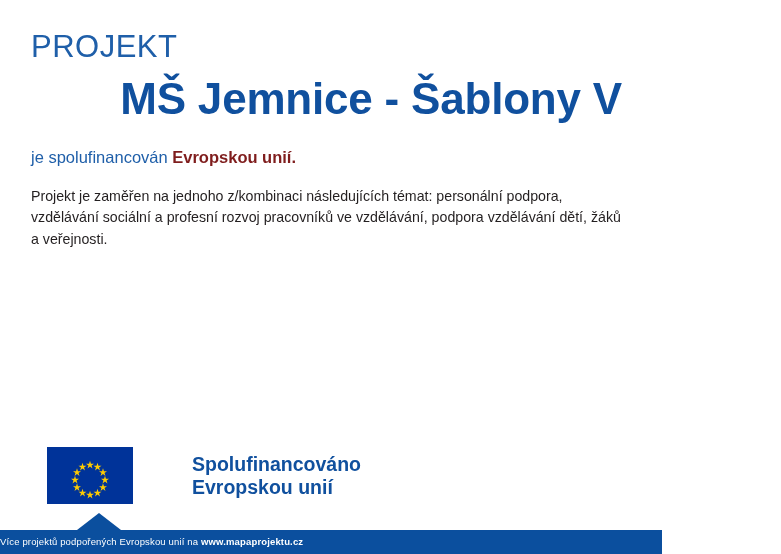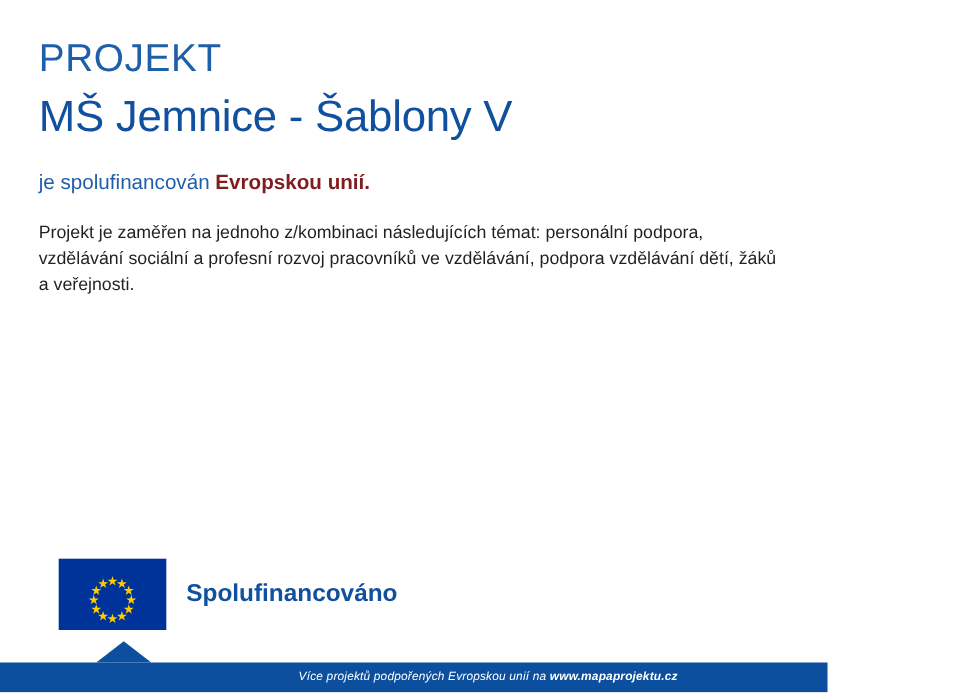--- a/index.html
+++ b/index.html
@@ -28,26 +28,27 @@
   }
   .kicker {
     font-size: 31px;
     font-weight: 400;
     letter-spacing: 0.5px;
     color: #1f5fa9;
     line-height: 1.1;
     margin: 0 0 10px 0;
   }
   .title {
-    font-size: 35px;
-    font-weight: 400;
+    font-size: 44px;
+    font-weight: 700;
     color: #10509e;
     letter-spacing: -0.2px;
     line-height: 1.15;
     margin: 0 0 22px 0;
+    text-align: right;
   }
   .subtitle {
     font-size: 16.5px;
     color: #1f5fa9;
     line-height: 1.3;
     margin: 0 0 18px 0;
     font-weight: 400;
   }
   .subtitle .strong {
     font-weight: 700;
@@ -69,20 +70,21 @@
     top: 440px;
     width: 781px;
     height: 80px;
   }
   .eu-logo {
     position: absolute;
     left: 47px;
     top: 7px;
     display: flex;
     align-items: center;
+    gap: 43px;
   }
   .eu-flag {
     width: 86px;
     height: 57px;
     background: #003399;
     position: relative;
     flex: none;
   }
   .eu-flag svg { display: block; }
   .eu-caption {
@@ -123,24 +125,23 @@
     left: 0;
     bottom: 0;
     width: 781px;
     height: 24px;
     background: #0b4f9e;
   }
   .bar-text {
     color: #ffffff;
     font-size: 9.5px;
     line-height: 24px;
-    text-align: center;
+    text-align: left;
     letter-spacing: 0.15px;
     font-weight: 400;
-    font-style: italic;
   }
   .bar-text .strong { font-weight: 700; }
   .bar-arrow {
     position: absolute;
     left: 77px;
     bottom: 24px;
     width: 0;
     height: 0;
     border-left: 22px solid transparent;
     border-right: 22px solid transparent;
@@ -178,20 +179,21 @@
             <polygon points="35.5,41.8 36.45,44.7 39.5,44.7 37.03,46.5 37.98,49.4 35.5,47.6 33.02,49.4 33.97,46.5 31.5,44.7 34.55,44.7"></polygon>
             <polygon points="30,36.3 30.95,39.2 34,39.2 31.53,41 32.48,43.9 30,42.1 27.52,43.9 28.47,41 26,39.2 29.05,39.2"></polygon>
             <polygon points="28,28.8 28.95,31.7 32,31.7 29.53,33.5 30.48,36.4 28,34.6 25.52,36.4 26.47,33.5 24,31.7 27.05,31.7"></polygon>
             <polygon points="30,21.3 30.95,24.2 34,24.2 31.53,26 32.48,28.9 30,27.1 27.52,28.9 28.47,26 26,24.2 29.05,24.2"></polygon>
             <polygon points="35.5,15.8 36.45,18.7 39.5,18.7 37.03,20.5 37.98,23.4 35.5,21.6 33.02,23.4 33.97,20.5 31.5,18.7 34.55,18.7"></polygon>
           </g>
         </svg>
       </div>
       <div class="eu-caption">
         <div>Spolufinancováno</div>
+        <div>Evropskou unií</div>
       </div>
     </div>
 
   </div>
 
   <div class="bar-arrow"></div>
   <div class="bottom-bar">
     <div class="bar-text">
       <span>Více projektů podpořených Evropskou unií na </span><span class="strong">www.mapaprojektu.cz</span>
     </div>

